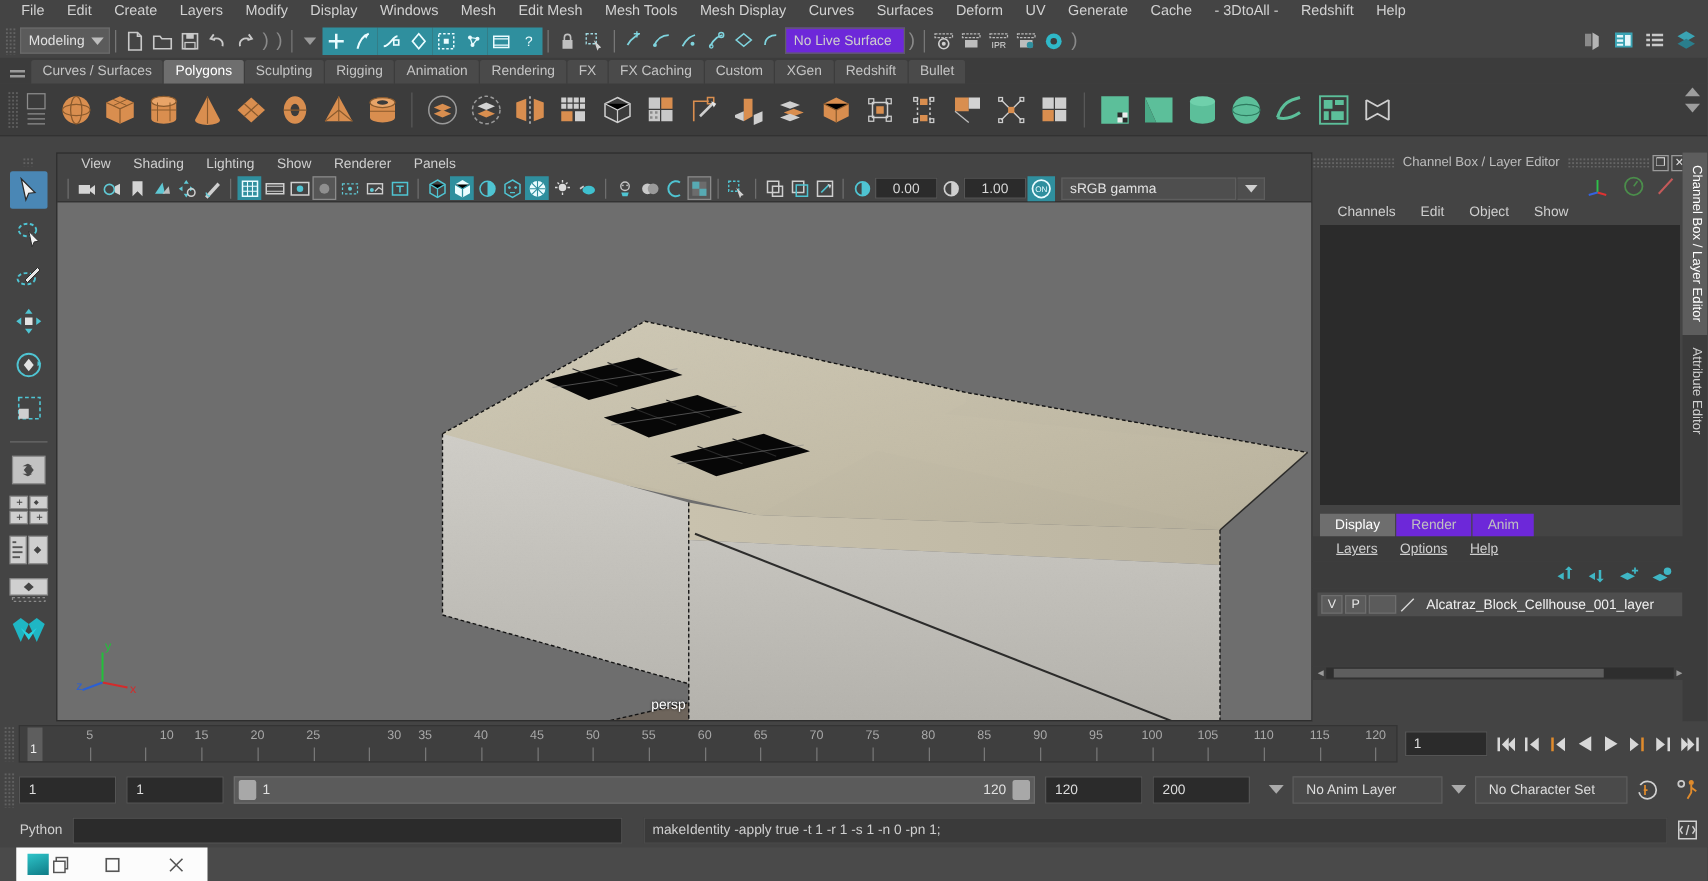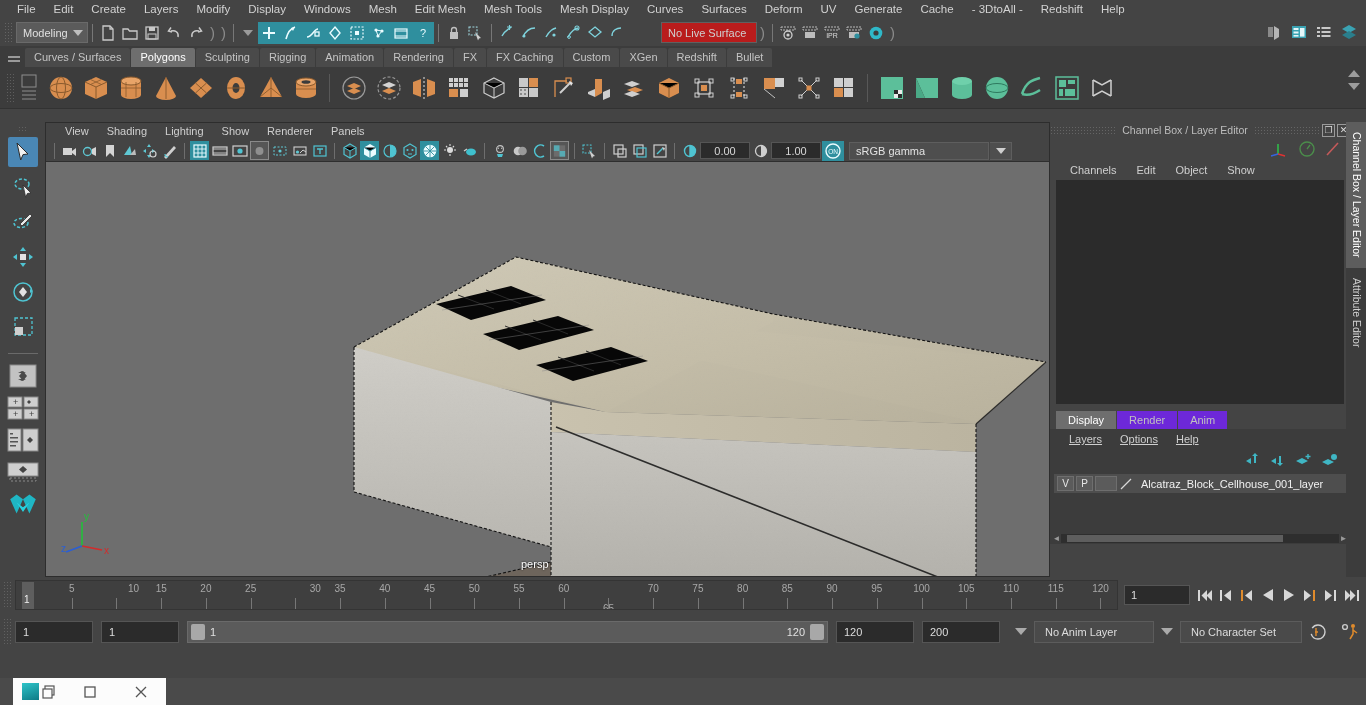--- a/index.html
+++ b/index.html
@@ -33,22 +33,22 @@
     padding-left:6px; position:relative; flex:none;
   }
   .modeSel .arw { position:absolute; right:4px; top:50%; transform:translateY(-50%);
     width:0;height:0;border-left:5px solid transparent;border-right:5px solid transparent;
     border-top:6px solid #bdbdbd; }
   .sepb { width:0; height:18px; border-left:1px solid #777; margin:0 4px; flex:none;}
   .icobtn { width:22px; height:22px; display:inline-flex; align-items:center;
     justify-content:center; flex:none; position:relative;}
   .icobtn.teal { background:#2f8f9e; }
   .icon-svg { width:18px; height:18px; display:block;}
-  .livesurf { width:96px;height:21px;background:#b91c1c;border:1px solid #606060;
-    font-size:11px;color:#cfcfcf;display:flex;align-items:center;padding-left:6px;flex:none;margin-left:33px;}
+  .livesurf { width:96px;height:21px;background:#6d28d9;border:1px solid #606060;
+    font-size:11px;color:#cfcfcf;display:flex;align-items:center;padding-left:6px;flex:none;}
   .rparen{color:#8a8a8a;font-size:15px;padding:0 3px;flex:none;}
   .statusline .right { position:absolute; right:6px; top:2px; display:flex; gap:3px;}
 
   
   .shelfbar { background:#3c3c3c; height:21px; display:flex; align-items:flex-end;
     padding-left:3px;}
   .hamburger { width:22px;height:21px;display:flex;align-items:center;justify-content:center;flex:none;}
   .hamburger span{display:block;width:12px;height:2px;background:#9a9a9a;box-shadow:0 4px 0 #9a9a9a;}
   .stab { height:19px; line-height:19px; padding:0 9px; font-size:11px;
     background:#4a4a4a; color:#c4c4c4; margin-right:1px; border-top-left-radius:2px;
@@ -1248,21 +1248,21 @@
         <div class="ticklbl" style="left: 33.5%;">40</div>
         <div class="tick" style="left: 37.5625%;"></div>
         <div class="ticklbl" style="left: 37.5625%;">45</div>
         <div class="tick" style="left: 41.625%;"></div>
         <div class="ticklbl" style="left: 41.625%;">50</div>
         <div class="tick" style="left: 45.6875%;"></div>
         <div class="ticklbl" style="left: 45.6875%;">55</div>
         <div class="tick" style="left: 49.75%;"></div>
         <div class="ticklbl" style="left: 49.75%;">60</div>
         <div class="tick" style="left: 53.8125%;"></div>
-        <div class="ticklbl" style="left: 53.8125%; margin-top: 20px;">65</div>
+        <div class="ticklbl" style="left: 53.8125%;">65</div>
         <div class="tick" style="left: 57.875%;"></div>
         <div class="ticklbl" style="left: 57.875%;">70</div>
         <div class="tick" style="left: 61.9375%;"></div>
         <div class="ticklbl" style="left: 61.9375%;">75</div>
         <div class="tick" style="left: 66%;"></div>
         <div class="ticklbl" style="left: 66%;">80</div>
         <div class="tick" style="left: 70.0625%;"></div>
         <div class="ticklbl" style="left: 70.0625%;">85</div>
         <div class="tick" style="left: 74.125%;"></div>
         <div class="ticklbl" style="left: 74.125%;">90</div>
@@ -1370,20 +1370,33 @@
       </div>
     <div class="cmdbtn">
       <svg width="20" height="20" viewBox="0 0 20 20">
           <circle cx="5" cy="5" r="2.4" fill="none" stroke="#c9c9c9" stroke-width="1.4"></circle>
           <circle cx="13" cy="4" r="2" fill="#e08b2c"></circle>
           <path d="M13 6v6l-3 5M13 8l4 3M13 12l-3 5" stroke="#e08b2c" stroke-width="1.5" fill="none"></path>
         </svg>
       </div>
   </div>
 
+  <div class="cmdwrap">
+    <div class="cmdlbl">Python</div>
+    <div class="cmdin" title=""></div>
+    <div class="cmdout">
+      <span>makeIdentity -apply true -t 1 -r 1 -s 1 -n 0 -pn 1;</span>
+    </div>
+    <div class="cmdbtn">
+      <svg width="18" height="18" viewBox="0 0 18 18">
+          <rect x="2" y="2" width="14" height="14" fill="none" stroke="#cfcfcf" stroke-width="1.2"></rect>
+          <path d="M5 6l-2 3 2 3M13 6l2 3-2 3M10 5l-2 8" stroke="#cfcfcf" stroke-width="1.1" fill="none"></path>
+        </svg>
+      </div>
+  </div>
 
   <div class="taskbar">
     <div class="winctl">
       <div class="wi">
         <div class="mayaicon"></div>
         <svg width="14" height="14" viewBox="0 0 14 14" style="margin-left:3px;">
           <rect x="3" y="1" width="9" height="9" fill="none" stroke="#555" stroke-width="1.2"></rect>
           <rect x="1" y="4" width="9" height="9" fill="#fcfcfc" stroke="#555" stroke-width="1.2"></rect>
           </svg>
       </div>

